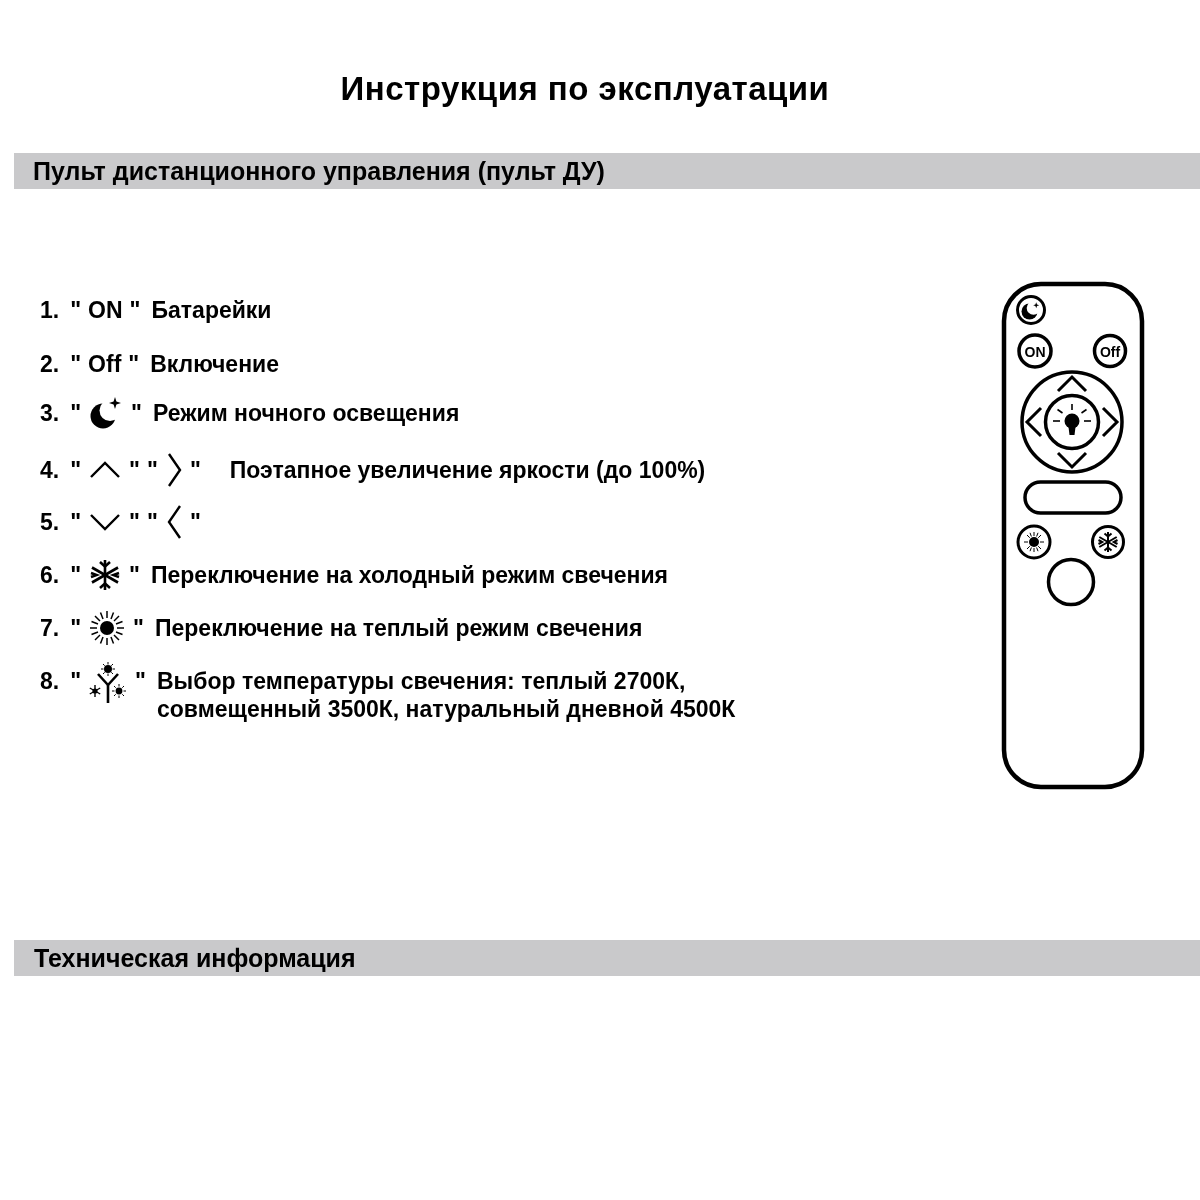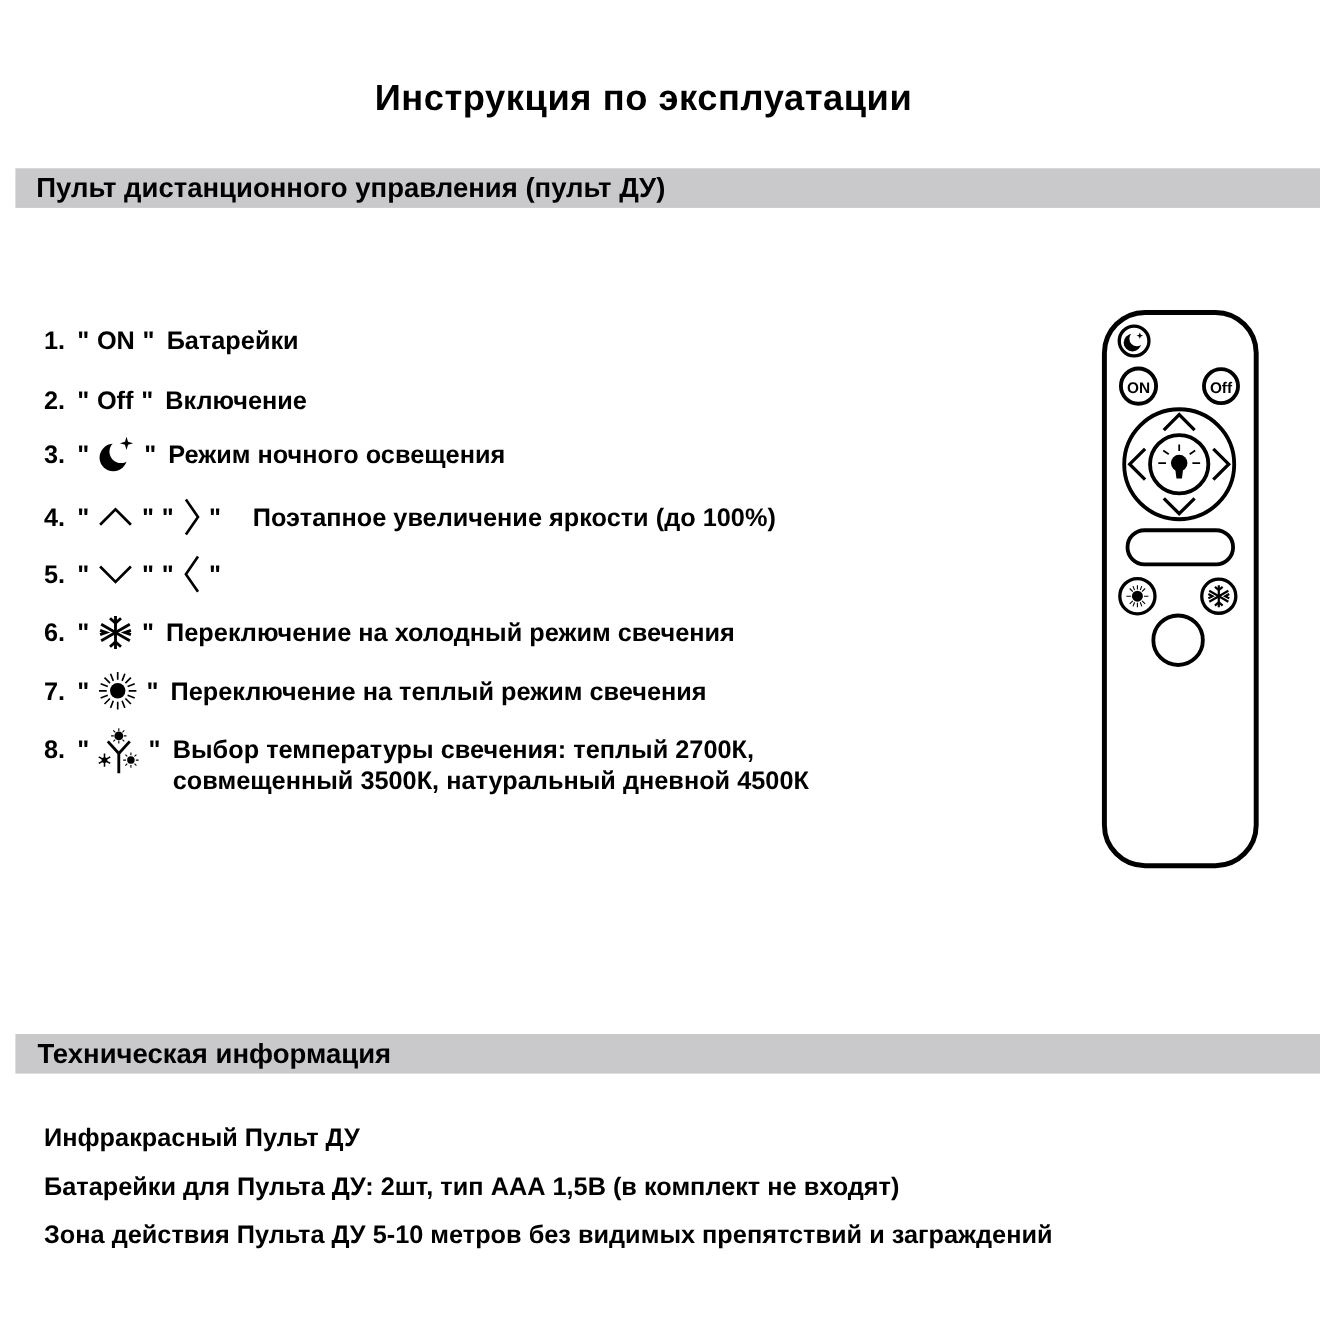--- a/index.html
+++ b/index.html
@@ -277,19 +277,14 @@
       </g>
     </g>
 
     <circle cx="73" cy="306" r="22.5" fill="none" stroke="#000" stroke-width="3.5"></circle>
   </svg>
 
   <div class="banner banner-tech">
     <span>Техническая информация</span>
   </div>
 
-  <div class="tech-lines">
-    <p>Инфракрасный Пульт ДУ</p>
-    <p>Батарейки для Пульта ДУ: 2шт, тип ААА 1,5В (в комплект не входят)</p>
-    <p>Зона действия Пульта ДУ 5-10 метров без видимых препятствий и заграждений</p>
-  </div>
 
 </div>
 
 </body></html>

